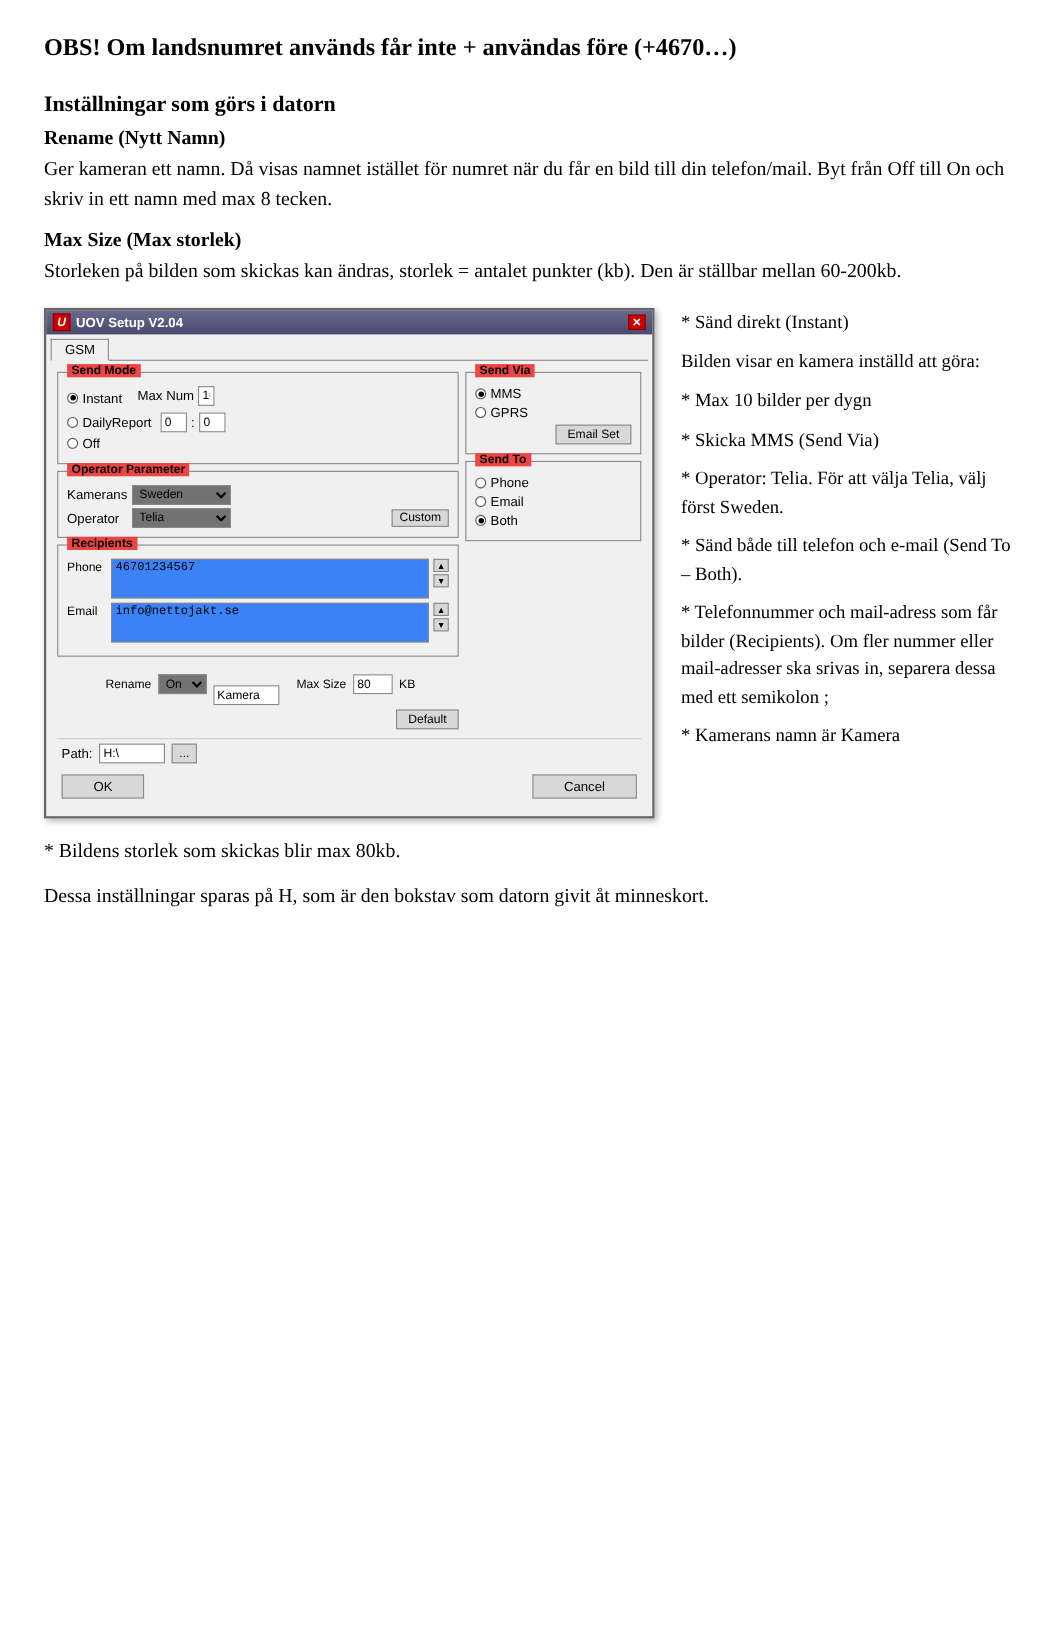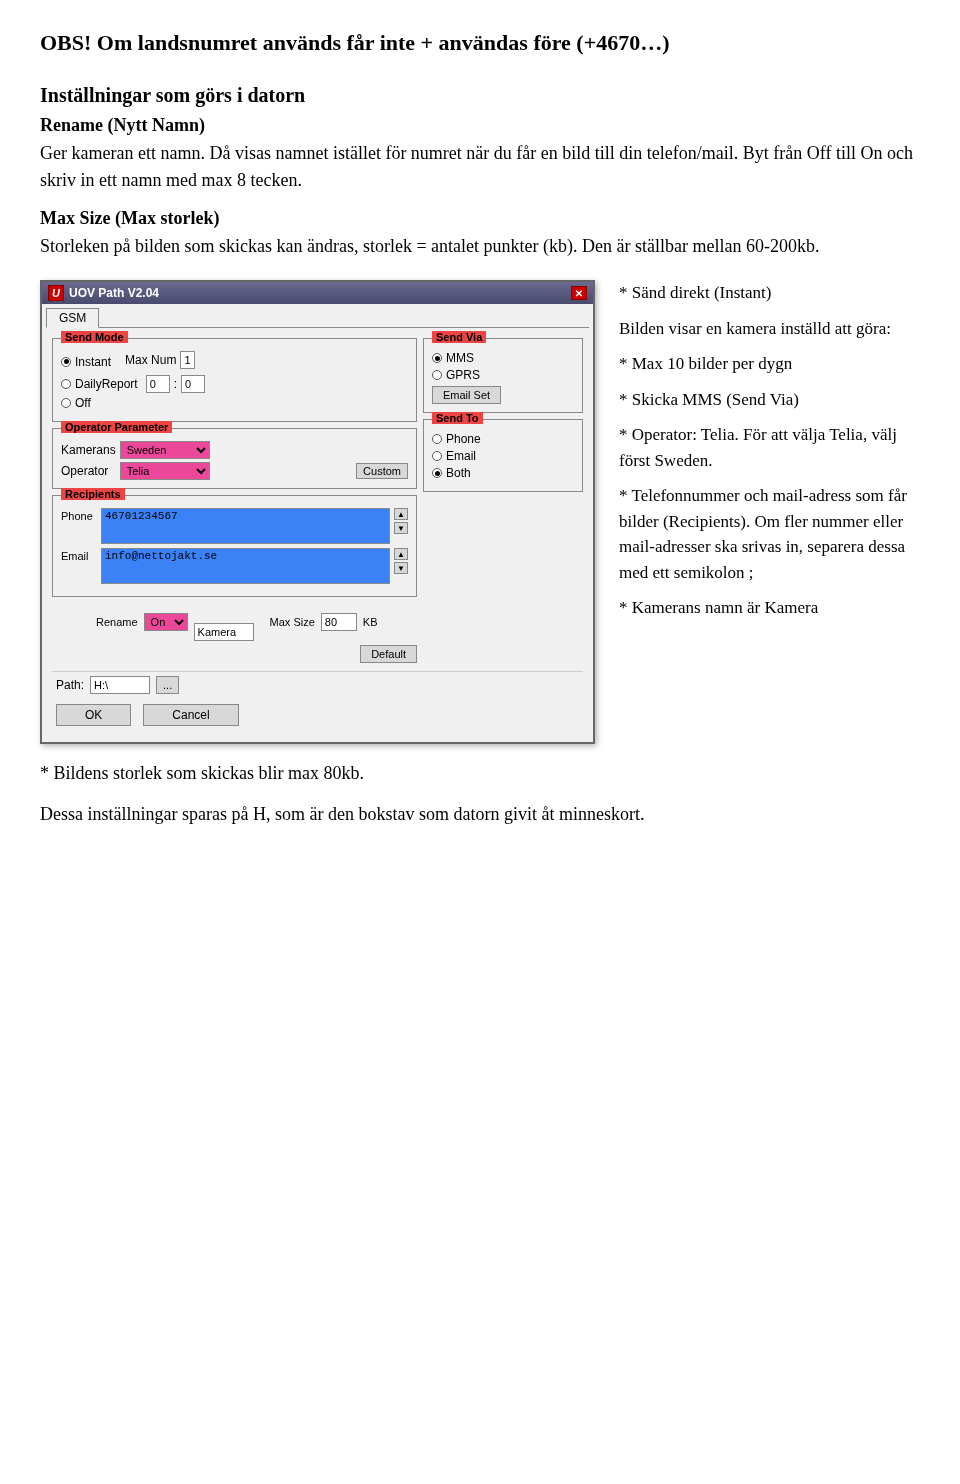--- a/index.html
+++ b/index.html
@@ -170,21 +170,21 @@
     }
     input.small-input {
       border: 1px solid #888;
       background: #fff;
       font-size: 11px;
       padding: 1px 3px;
       height: 18px;
     }
     select.small-select {
       border: 1px solid #888;
-      background: #ec4899;
+      background: #737373;
       font-size: 11px;
       padding: 1px 2px;
       height: 18px;
     }
     
     .maxnum-row {
       display: flex;
       align-items: center;
       gap: 4px;
       margin-left: 8px;
@@ -267,22 +267,22 @@
       display: flex;
       align-items: center;
       gap: 6px;
       margin-top: 4px;
       padding: 4px 4px;
       border-top: 1px solid #ccc;
     }
     
     .ok-cancel-row {
       display: flex;
-      justify-content: flex-start;
-      gap: 12px;
+      justify-content: space-between;
+      gap: 24px;
       padding: 6px 4px;
     }
     .ok-btn, .cancel-btn {
       border: 1px solid #888;
       background: #d8d8d8;
       font-size: 12px;
       padding: 3px 28px;
       cursor: pointer;
     }
     
@@ -316,21 +316,21 @@
 
 <h3 class="subsection-title">Max Size (Max storlek)</h3>
 <p>Storleken på bilden som skickas kan ändras, storlek = antalet punkter (kb). Den är ställbar mellan 60-200kb.</p>
 
 <div class="main-layout">
 
   <div class="dialog-window">
     <div class="dialog-titlebar">
       <div class="dialog-titlebar-left">
         <div class="dialog-icon">U</div>
-        <span>UOV Path V2.04</span>
+        <span>UOV Setup V2.04</span>
       </div>
       <div class="dialog-close-btn">✕</div>
     </div>
     <div class="dialog-body">
       <div class="tab-bar">
         <div class="tab active">GSM</div>
       </div>
       <div class="dialog-content">
         <div class="two-col">
 
@@ -421,21 +421,21 @@
               <span class="group-box-title">Send Via</span>
               <div class="group-content">
                 <div class="radio-row">
                   <div class="radio-circle selected"></div>
                   <span>MMS</span>
                 </div>
                 <div class="radio-row">
                   <div class="radio-circle"></div>
                   <span>GPRS</span>
                 </div>
-                <div style="margin-top:4px;display:flex;">
+                <div style="margin-top:4px;display:flex;justify-content:flex-end;">
                   <button class="btn-default">Email Set</button>
                 </div>
               </div>
             </div>
 
             <div class="group-box">
               <span class="group-box-title">Send To</span>
               <div class="group-content">
                 <div class="radio-row">
                   <div class="radio-circle"></div>
@@ -467,19 +467,20 @@
       </div>
     </div>
   </div>
 
   <div class="description-panel">
     <p>* Sänd direkt (Instant)</p>
     <p>Bilden visar en kamera inställd att göra:</p>
     <p>* Max 10 bilder per dygn</p>
     <p>* Skicka MMS (Send Via)</p>
     <p>* Operator: Telia. För att välja Telia, välj först Sweden.</p>
+    <p>* Sänd både till telefon och e-mail (Send To – Both).</p>
     <p>* Telefonnummer och mail-adress som får bilder (Recipients). Om fler nummer eller mail-adresser ska srivas in, separera dessa med ett semikolon ;</p>
     <p>* Kamerans namn är Kamera</p>
   </div>
 </div>
 
 <p class="after-text">* Bildens storlek som skickas blir max 80kb.</p>
 <p class="after-text">Dessa inställningar sparas på H, som är den bokstav som datorn givit åt minneskort.</p>
 
 </body></html>

